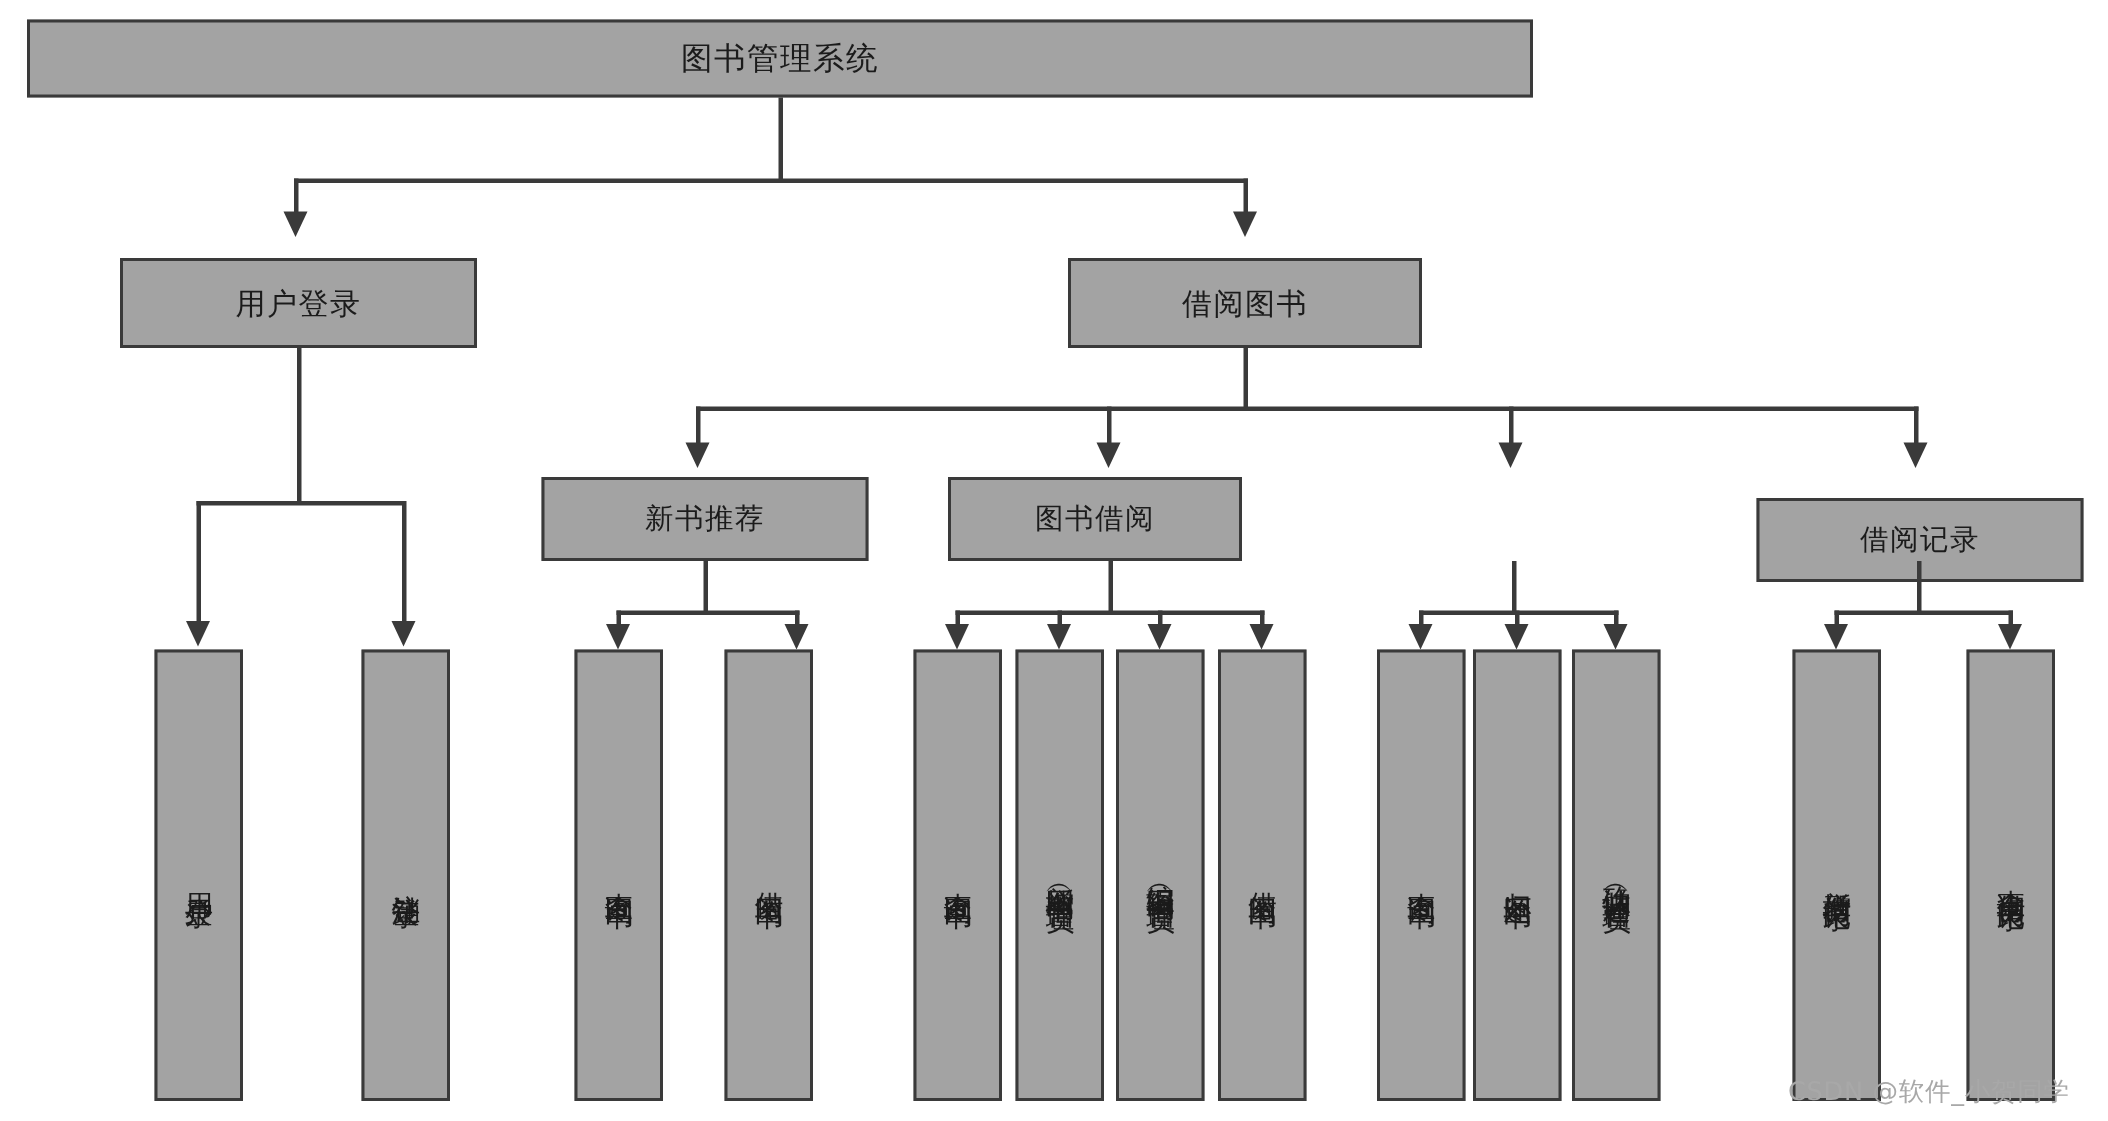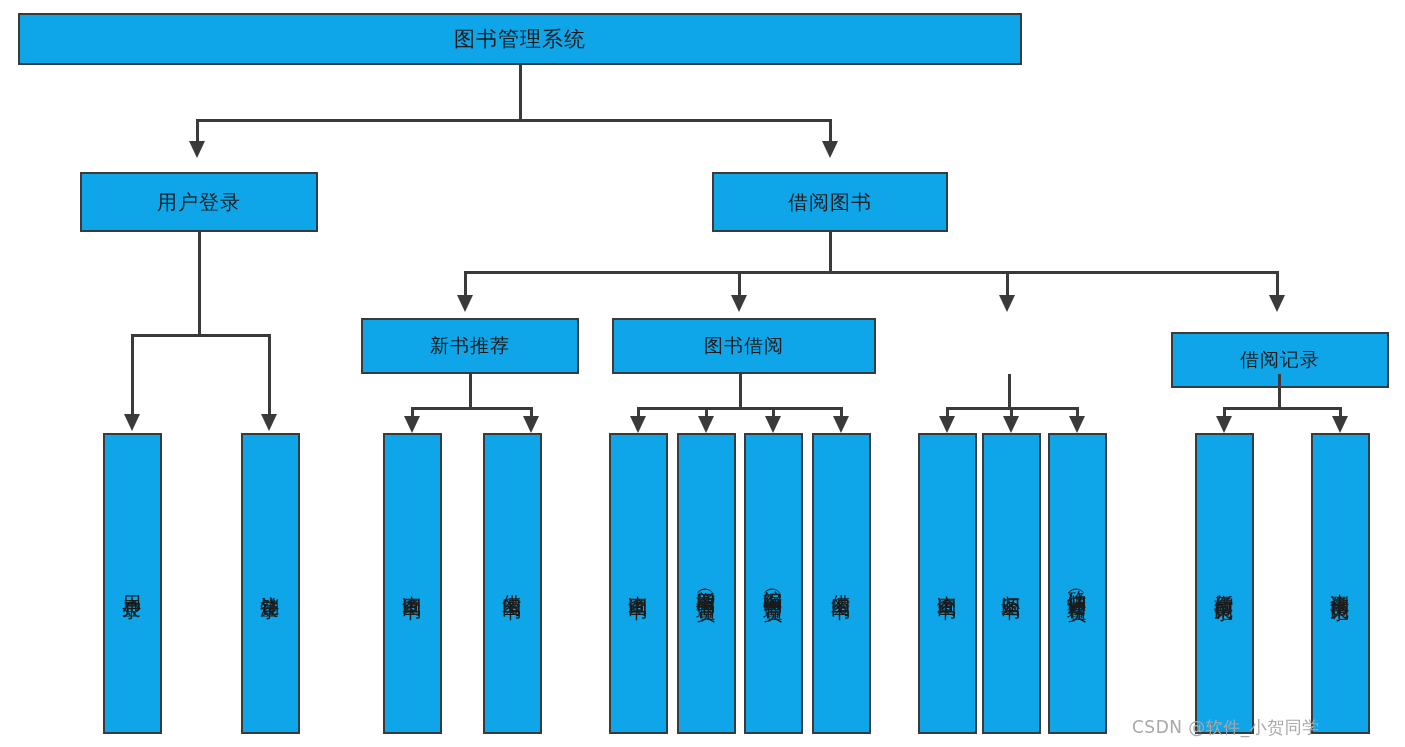--- a/index.html
+++ b/index.html
@@ -15,21 +15,21 @@
     position: relative;
     width: 1405px;
     height: 747px;
     background: #ffffff;
     overflow: hidden;
   }
   
   .box {
     position: absolute;
     box-sizing: border-box;
-    background: #0ea5e9;
+    background: #a3a3a3;
     border: 2px solid #3a3a3a;
     display: flex;
     align-items: center;
     justify-content: center;
     color: #1b1b1b;
   }
   .box-root {
     font-size: 21px;
     letter-spacing: 1px;
   }
@@ -119,21 +119,21 @@
   <div class="ln ln-v" style="left:1006px; top:271px; width:3px; height:26px;"></div>
   <div class="ln ln-v" style="left:1276px; top:271px; width:3px; height:26px;"></div>
   <div class="arrow" style="left:457px; top:295px;"></div>
   <div class="arrow" style="left:731px; top:295px;"></div>
   <div class="arrow" style="left:999px; top:295px;"></div>
   <div class="arrow" style="left:1269px; top:295px;"></div>
 
   <div class="box box-l2" style="left:361px; top:318px; width:218px; height:56px;">
     <span>新书推荐</span>
   </div>
-  <div class="box box-l2" style="left:612px; top:318px; width:264px; height:56px;">
+  <div class="box box-l2" style="left:632px; top:318px; width:196px; height:56px;">
     <span>图书借阅</span>
   </div>
   <div class="box box-l2" style="left:1171px; top:332px; width:218px; height:56px;">
     <span>借阅记录</span>
   </div>
 
   <div class="ln ln-v" style="left:469px; top:374px; width:3px; height:36px;"></div>
   <div class="ln ln-h" style="left:411px; top:407px; width:122px; height:3px;"></div>
   <div class="ln ln-v" style="left:411px; top:407px; width:3px; height:12px;"></div>
   <div class="ln ln-v" style="left:530px; top:407px; width:3px; height:12px;"></div>
@@ -204,15 +204,15 @@
     <span class="vtext">确认归还（管理员）</span>
   </div>
 
   <div class="box box-leaf" style="left:1195px; top:433px; width:59px; height:301px;">
     <span class="vtext">新增借阅记录</span>
   </div>
   <div class="box box-leaf" style="left:1311px; top:433px; width:59px; height:301px;">
     <span class="vtext">查询借阅记录</span>
   </div>
 
-  <div class="watermark" style="left:1132px; top:716px;">CSDN @软件_小贺同学</div>
+  <div class="watermark" style="left:1192px; top:716px;">CSDN @软件_小贺同学</div>
 
 </div>
 
 </body></html>

